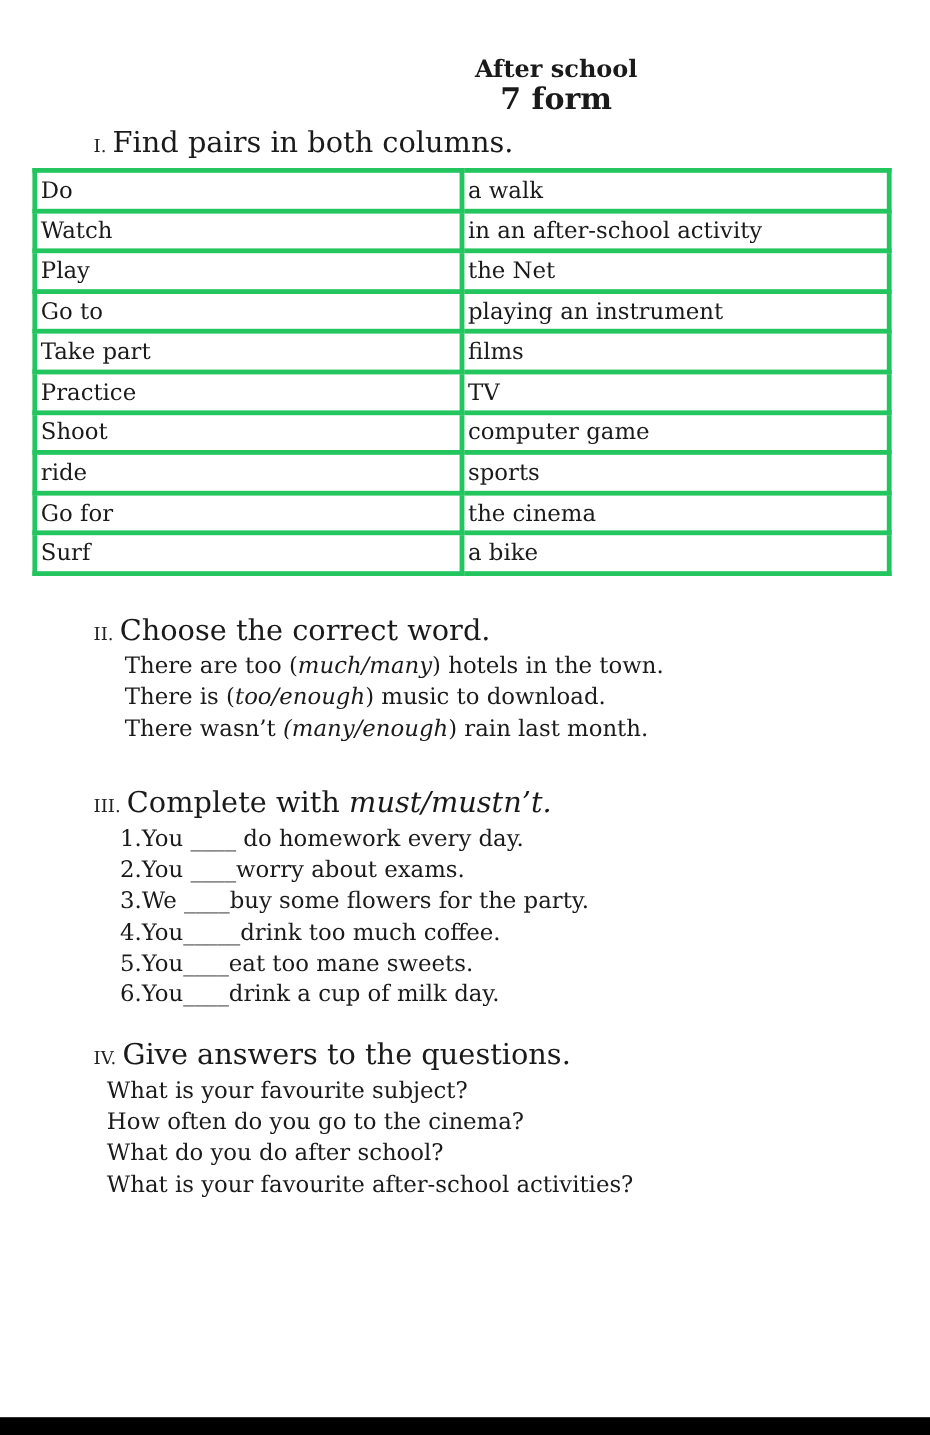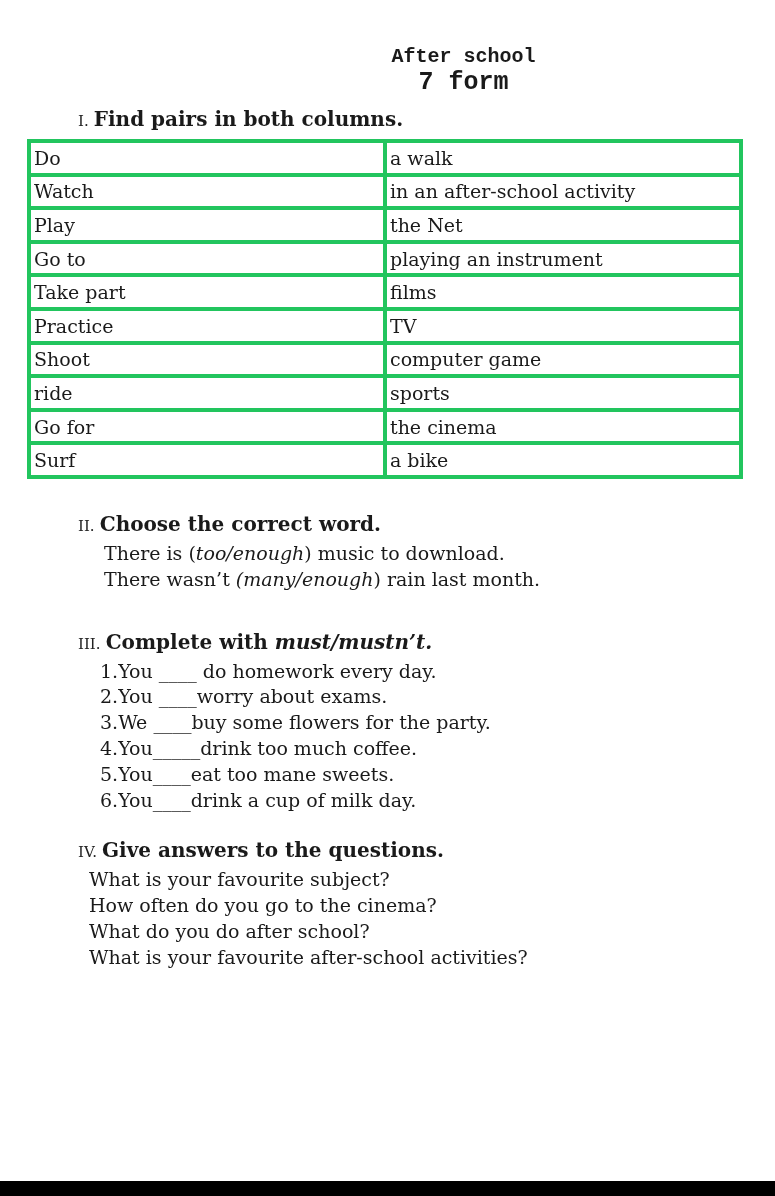--- a/index.html
+++ b/index.html
@@ -16,43 +16,42 @@
     color: #1a1a1a;
     -webkit-font-smoothing: antialiased;
   }
   .page {
     padding-top: 44px;
   }
   .title-wrap {
     text-align: center;
     padding-left: 152px; 
     line-height: 26px;
-    font-family: Liberation Mono, monospace;
   }
   .doc-title {
     font-weight: bold;
     font-size: 20px;
   }
   .doc-subtitle {
     font-weight: bold;
     font-size: 25px;
   }
   .exercise {
     margin-left: 78px;
   }
   .ex-head-line {
     line-height: 26px;
   }
   .numeral {
     font-size: 15px;
     color: #222;
   }
   .ex-heading {
-    font-weight: bold;
-    font-size: 20px;
+    font-weight: normal;
+    font-size: 24px;
   }
   .italic { font-style: italic; }
 
   
   .ex1 { margin-top: 10px; }
   table.match-table {
     border-collapse: collapse;
     margin-left: 27px;
     margin-top: 5px;
     width: 696px;
@@ -156,20 +155,21 @@
       </tr>
     </tbody>
   </table>
 
   <div class="exercise ex2">
     <div class="ex-head-line">
       <span class="numeral">II.</span>
       <span class="ex-heading">Choose the correct word.</span>
     </div>
     <div class="items">
+      <div class="list-item"><span>There are too (</span><span class="italic">much/many</span><span>) hotels in the town.</span></div>
       <div class="list-item"><span>There is (</span><span class="italic">too/enough</span><span>) music to download.</span></div>
       <div class="list-item"><span>There wasn’t </span><span class="italic">(many/enough</span><span>) rain last month.</span></div>
     </div>
   </div>
 
   <div class="exercise ex3">
     <div class="ex-head-line">
       <span class="numeral">III.</span>
       <span class="ex-heading">Complete with </span><span class="ex-heading italic">must/mustn’t.</span>
     </div>

